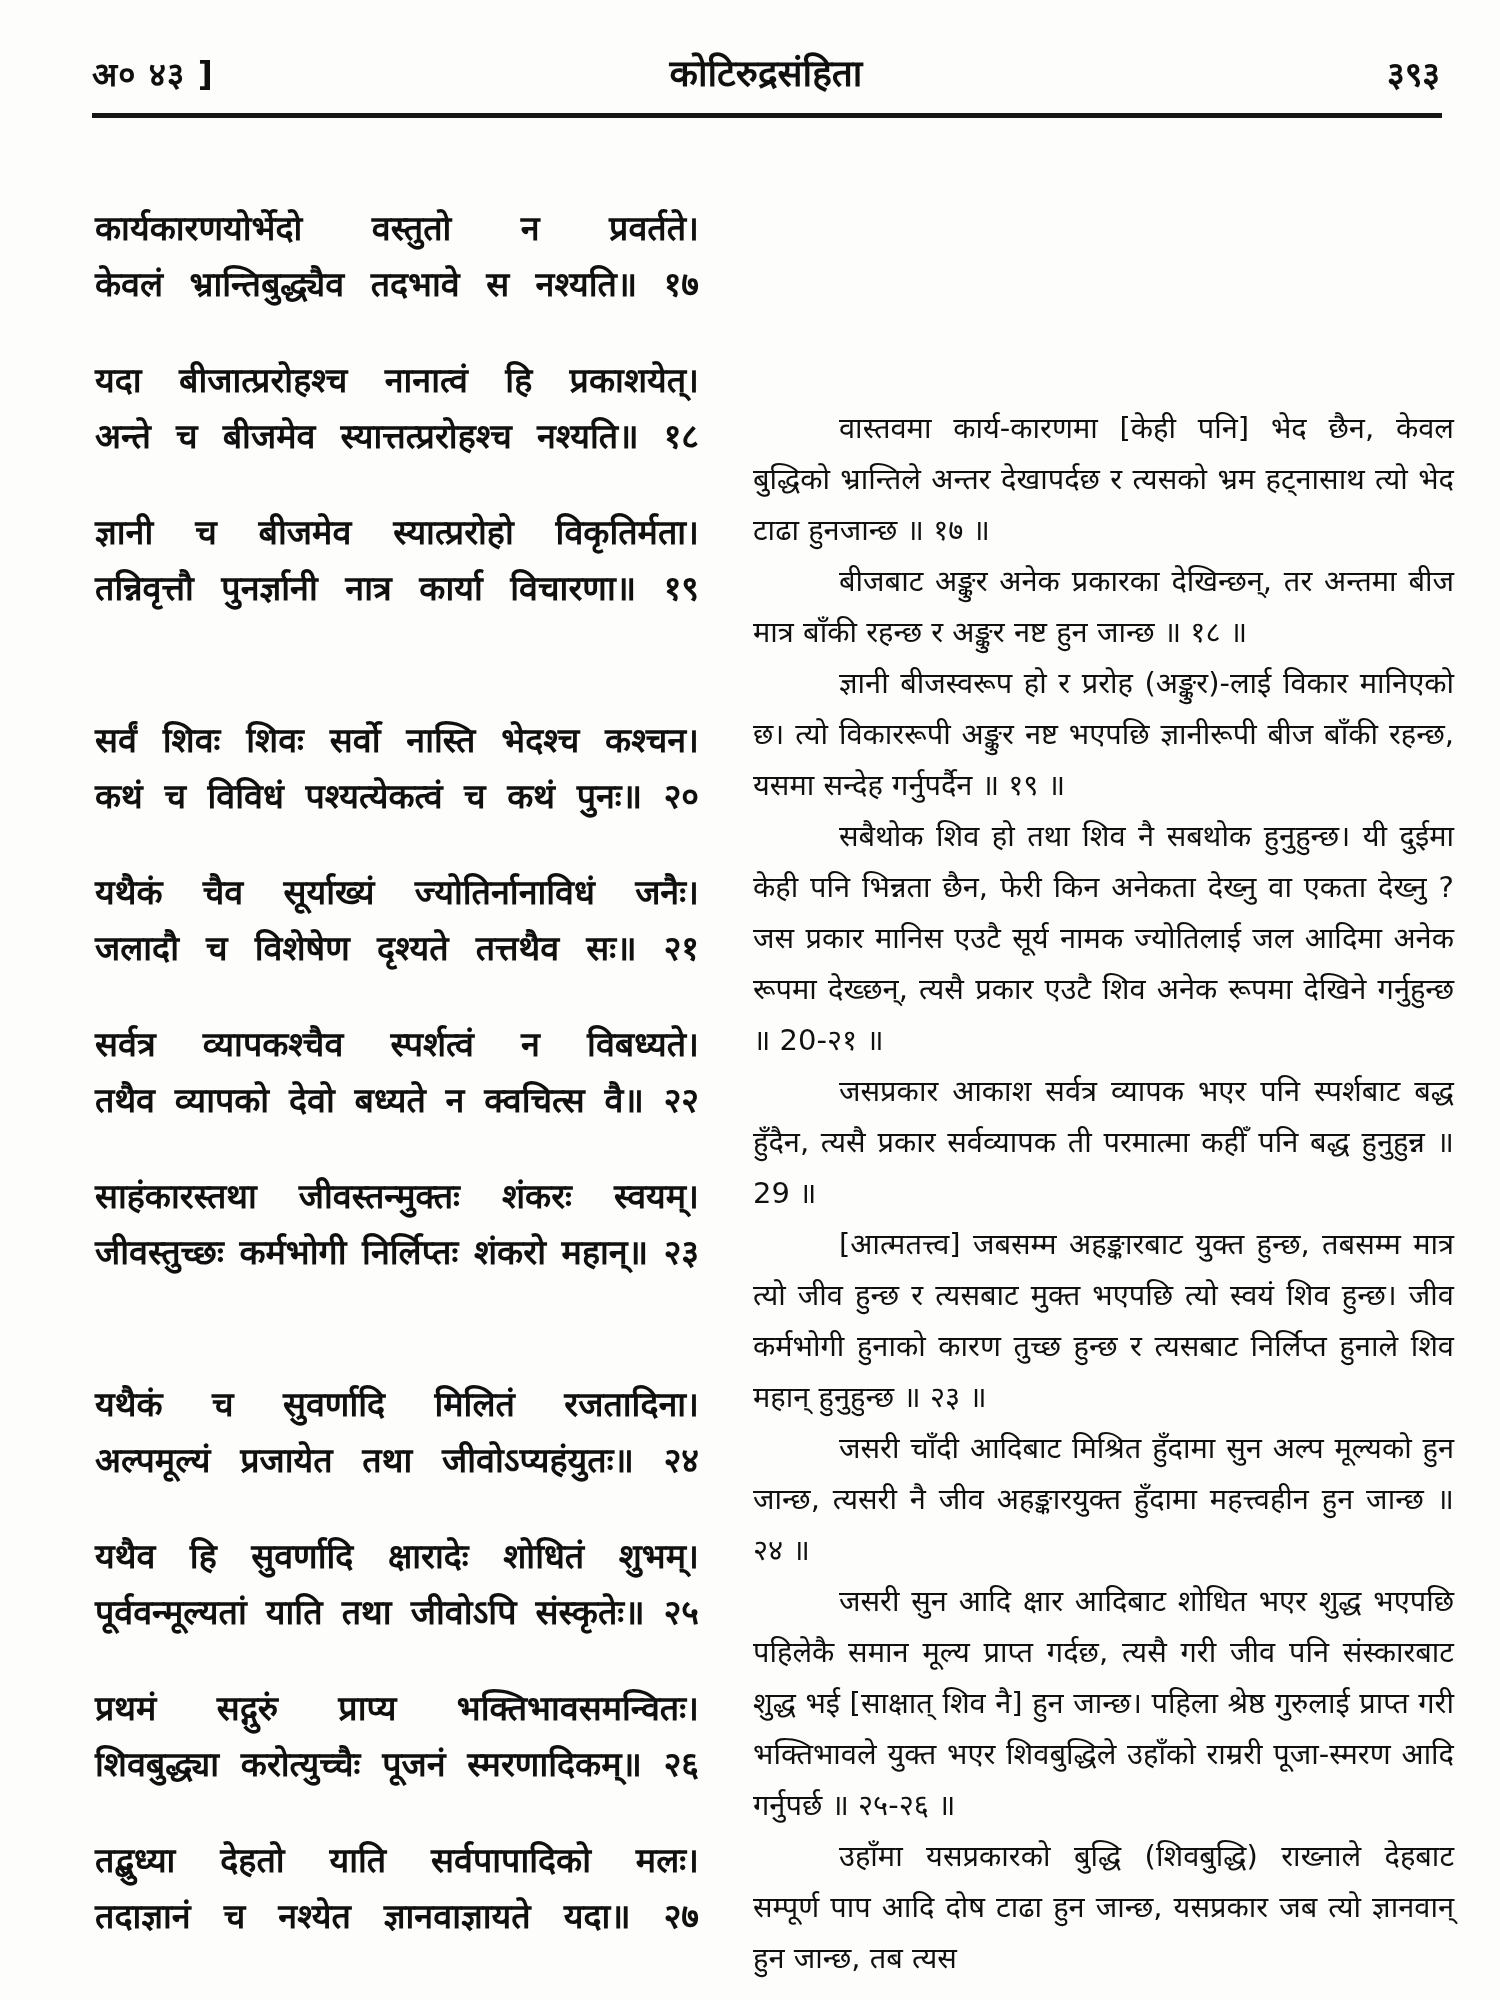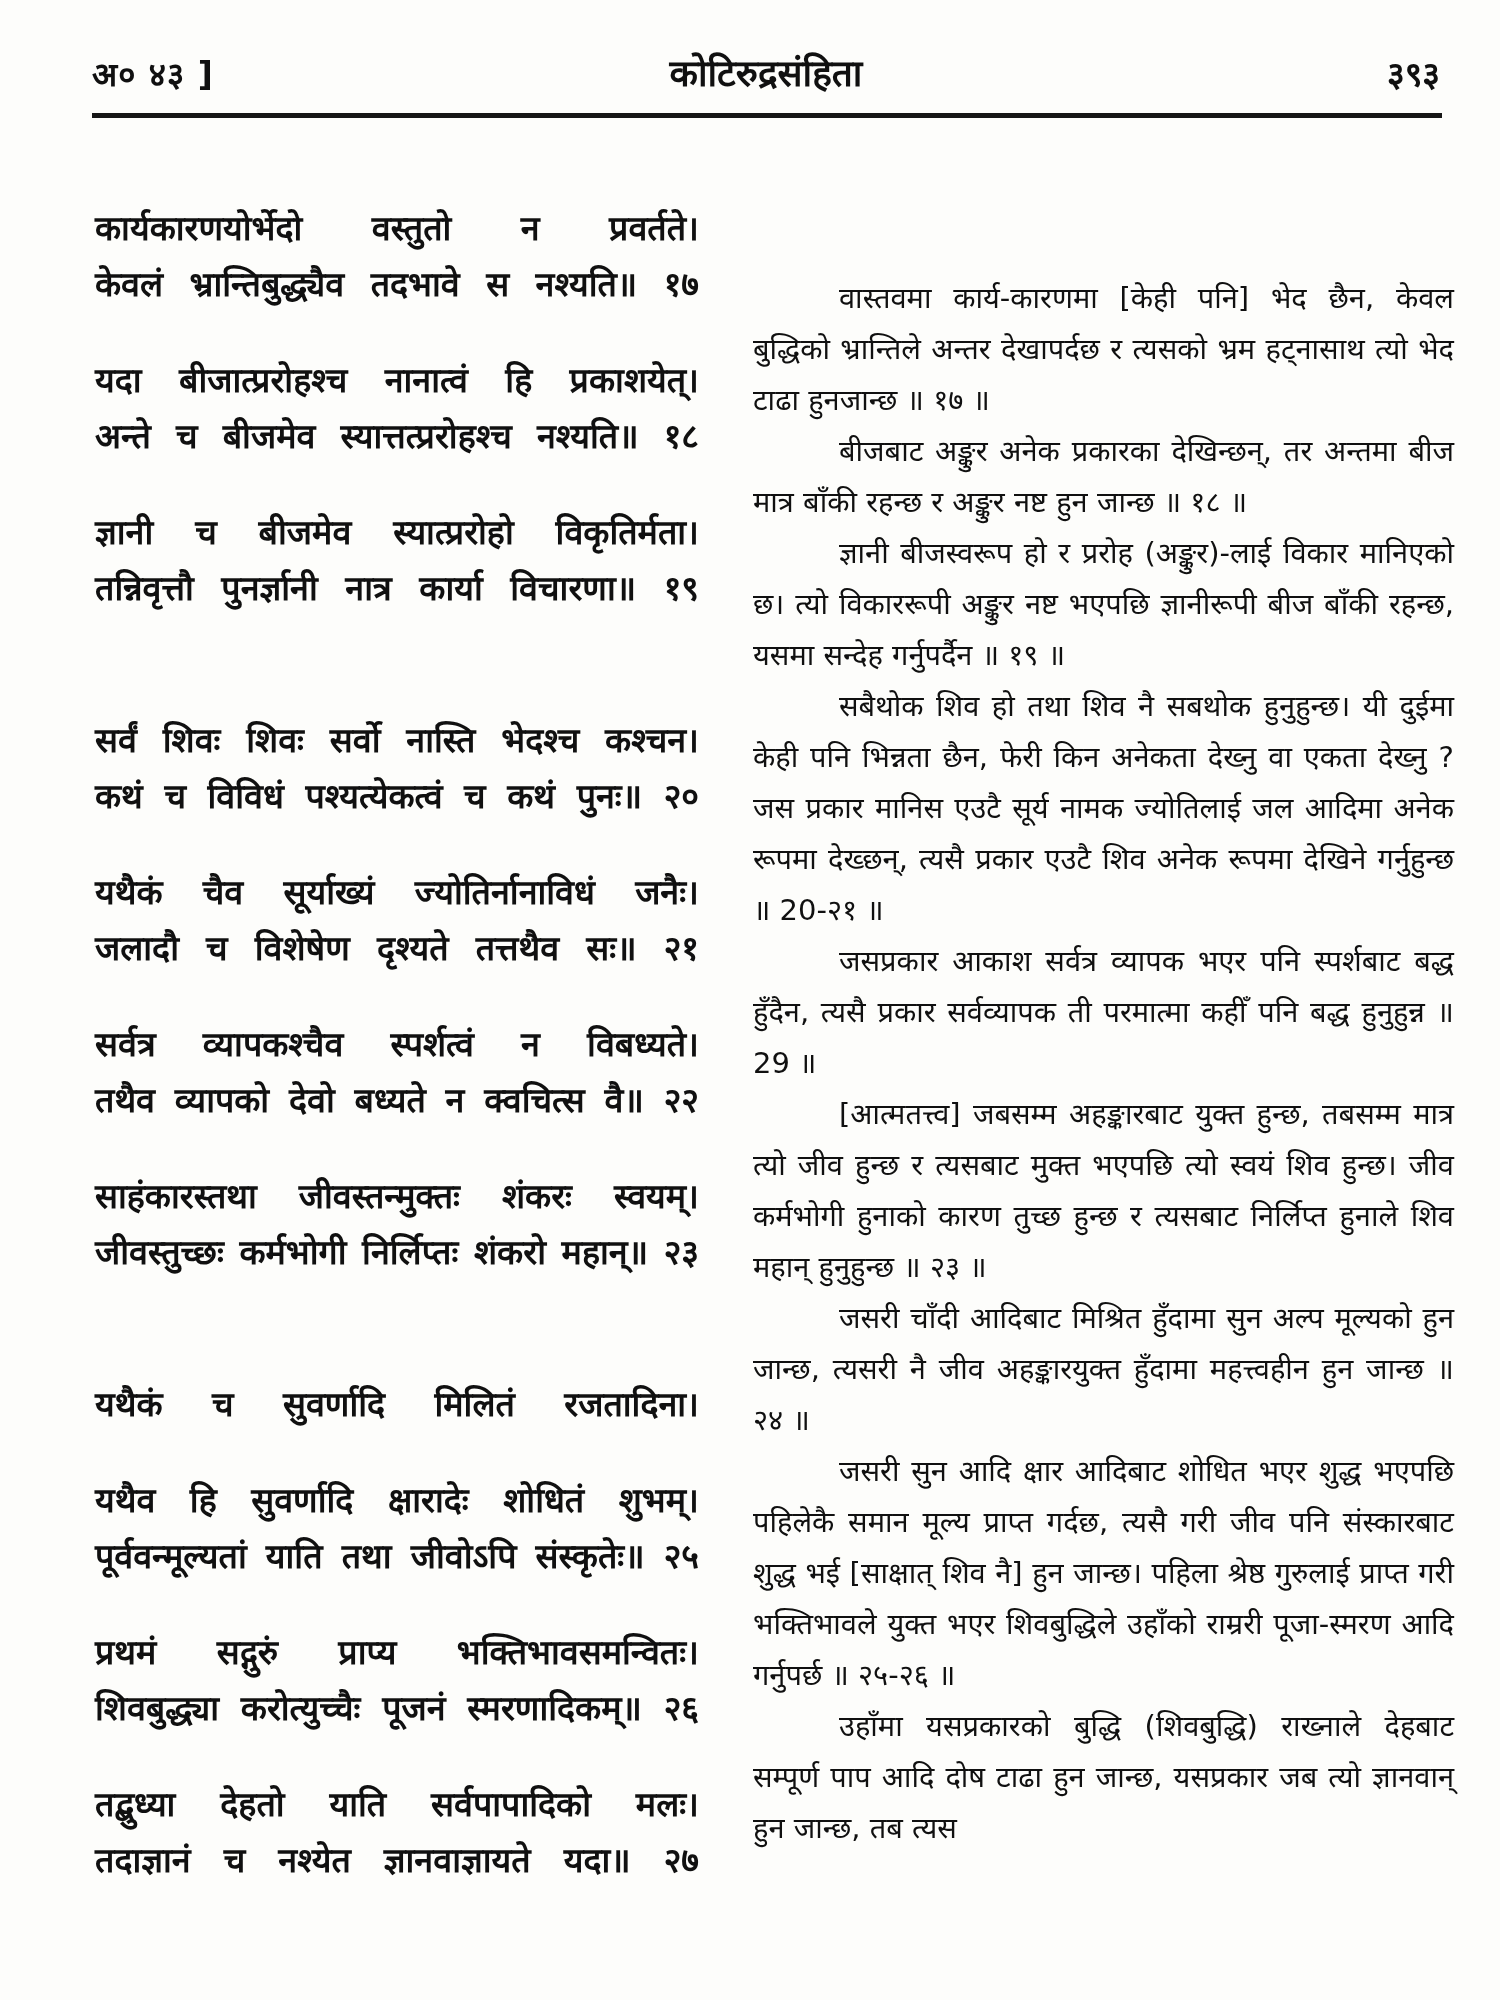--- a/index.html
+++ b/index.html
@@ -36,21 +36,21 @@
     font-size: 34px;
     font-weight: 600;
   }
   .rule {
     height: 5px;
     background: #161616;
     margin: 16px 58px 0 92px;
   }
   .main {
     display: flex;
-    align-items: center;
+    align-items: flex-end;
     padding: 14px 46px 0 75px;
     box-sizing: border-box;
     height: 1866px;
   }
   .col-left {
     width: 648px;
     box-sizing: border-box;
     padding: 12px 24px 0 20px;
   }
   .divider {
@@ -121,20 +121,21 @@
       <div class="verse">
         <div class="vline">सर्वत्र व्यापकश्चैव स्पर्शत्वं न विबध्यते।</div>
         <div class="vline">तथैव व्यापको देवो बध्यते न क्वचित्स वै॥ २२</div>
       </div>
       <div class="verse big-gap">
         <div class="vline">साहंकारस्तथा जीवस्तन्मुक्तः शंकरः स्वयम्।</div>
         <div class="vline">जीवस्तुच्छः कर्मभोगी निर्लिप्तः शंकरो महान्॥ २३</div>
       </div>
       <div class="verse">
         <div class="vline">यथैकं च सुवर्णादि मिलितं रजतादिना।</div>
+        <div class="vline">अल्पमूल्यं प्रजायेत तथा जीवोऽप्यहंयुतः॥ २४</div>
       </div>
       <div class="verse">
         <div class="vline">यथैव हि सुवर्णादि क्षारादेः शोधितं शुभम्।</div>
         <div class="vline">पूर्ववन्मूल्यतां याति तथा जीवोऽपि संस्कृतेः॥ २५</div>
       </div>
       <div class="verse">
         <div class="vline">प्रथमं सद्गुरुं प्राप्य भक्तिभावसमन्वितः।</div>
         <div class="vline">शिवबुद्ध्या करोत्युच्चैः पूजनं स्मरणादिकम्॥ २६</div>
       </div>
       <div class="verse">

